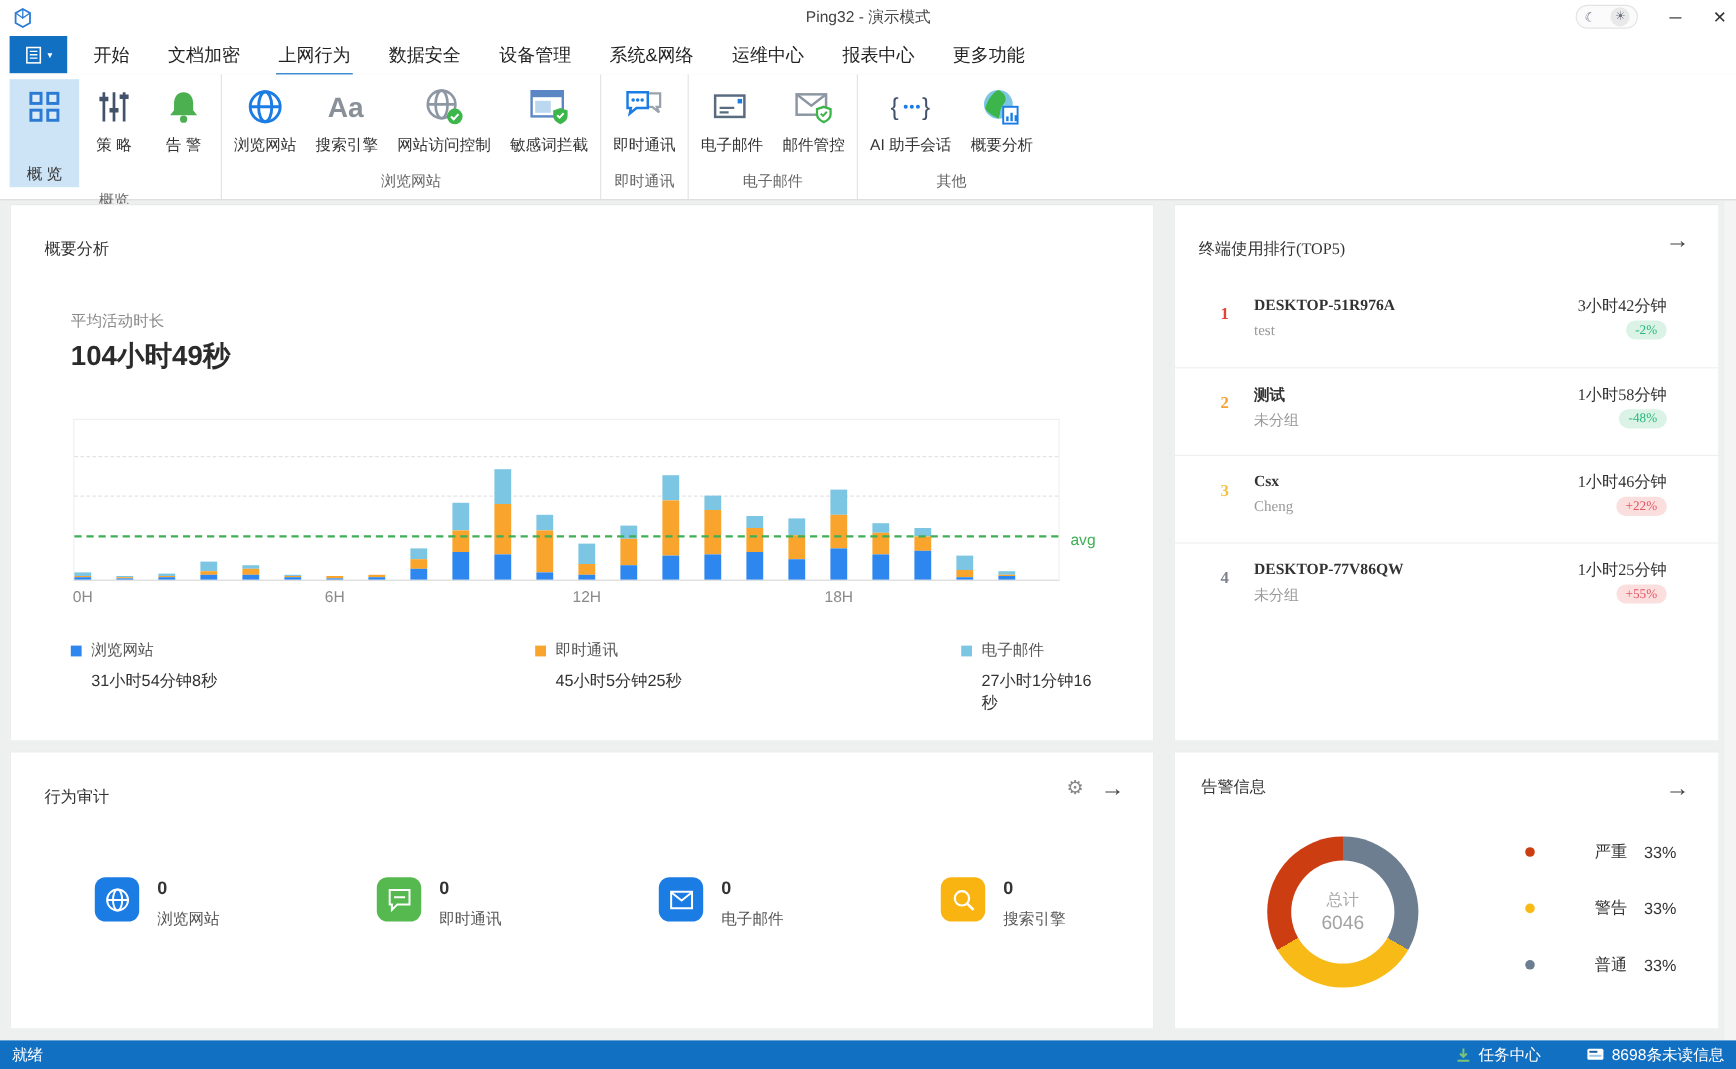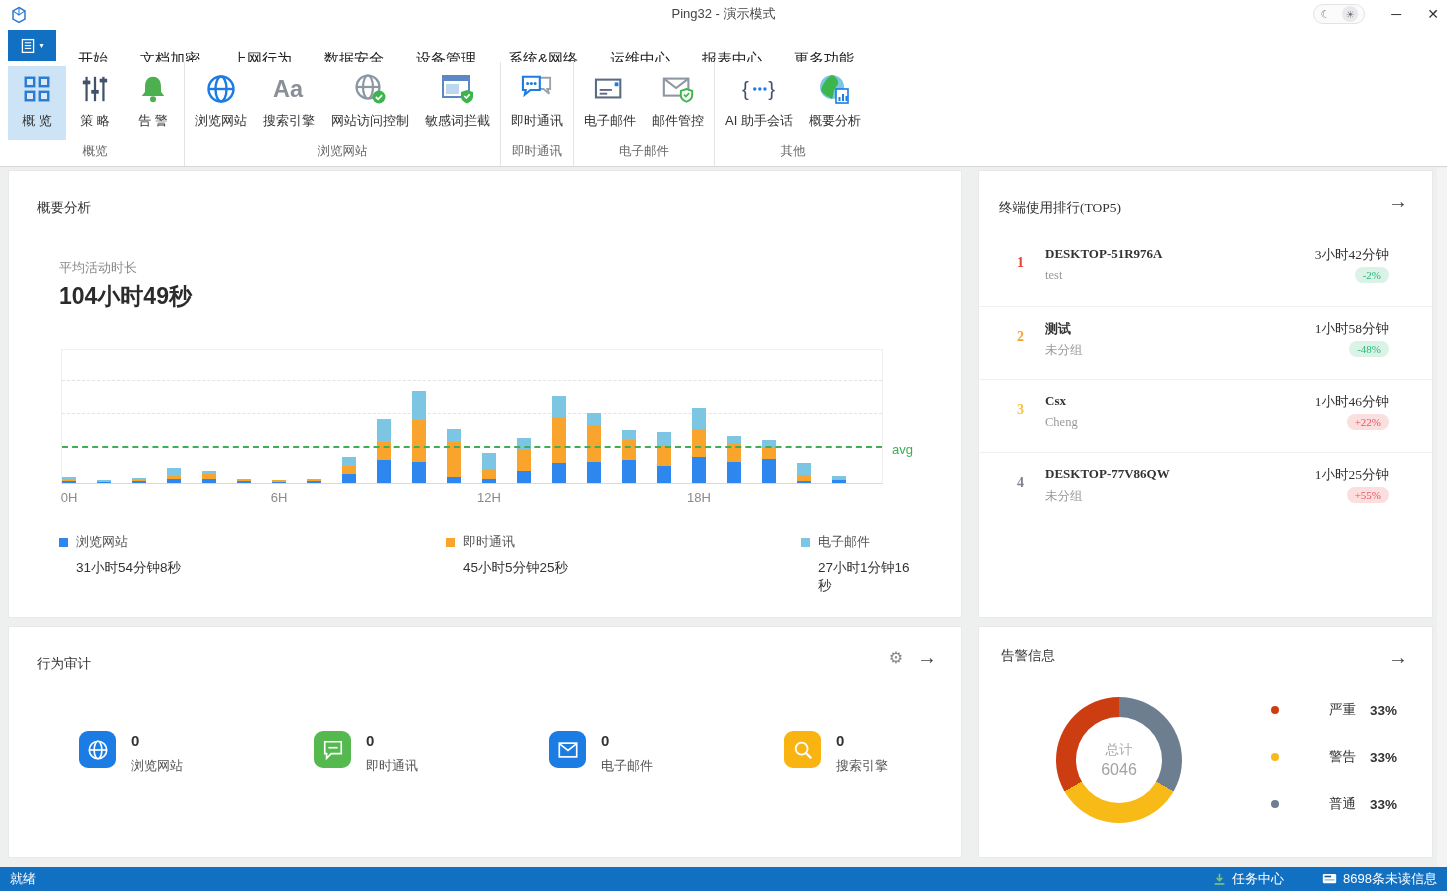--- a/index.html
+++ b/index.html
@@ -14,31 +14,31 @@
   .win-controls { position:absolute; right:8px; top:0; height:28px; display:flex; align-items:center; gap:26px; }
   .theme-toggle { width:52px; height:20px; border:1px solid #e3e3e3; background:#fbfbfb; border-radius:10px; display:flex; align-items:center; justify-content:space-around; cursor:pointer; }
   .theme-toggle .moon { font-size:11px; color:#6b7280; }
   .theme-toggle .sun { font-size:10px; color:#6b7280; width:16px; height:16px; border-radius:50%; background:#e9e9e9; display:flex; align-items:center; justify-content:center; }
   .win-btn { font-size:14px; color:#333; cursor:pointer; line-height:28px; }
 
   
   .menubar { position:absolute; left:0; top:30px; width:100%; height:32px; background:#fff; display:flex; align-items:center; }
   .app-menu-btn { position:absolute; left:8px; top:0px; width:48px; height:31px; background:#1270c2; display:flex; align-items:center; justify-content:center; gap:3px; cursor:pointer; }
   .app-menu-btn .caret { color:#fff; font-size:8px; }
-  .tabs { position:absolute; left:62px; top:14px; height:32px; display:flex; align-items:center; }
+  .tabs { position:absolute; left:62px; top:2px; height:32px; display:flex; align-items:center; }
   .tab { padding:0 16px; height:32px; line-height:30px; font-size:15px; color:#222; cursor:pointer; position:relative; white-space:nowrap; }
   .tab.active::after { content:""; position:absolute; left:14px; right:14px; bottom:0px; height:3px; background:#1270c2; }
 
   
   .ribbon { position:absolute; left:0; top:62px; width:100%; height:105px; background:#fff; border-bottom:1px solid #d8d8d8; display:flex; align-items:stretch; padding-left:6px; }
   .rgroup { display:flex; flex-direction:column; border-right:1px solid #e4e4e4; padding:0 2px; }
   .rgroup:last-child { border-right:none; }
   .ritems { display:flex; flex:1; align-items:stretch; padding-top:4px; }
   .ritem { display:flex; flex-direction:column; align-items:center; justify-content:flex-start; min-width:58px; padding:6px 8px 2px; cursor:pointer; }
-  .ritem.selected { background:#cde4f6; }
+  .ritem.selected { background:#cde4f6;gap:24px; }
   .ricon { width:34px; height:34px; display:flex; align-items:center; justify-content:center; margin-bottom:6px; }
   .rlabel { font-size:13px; color:#333; white-space:nowrap; }
   .rgl { height:26px; text-align:center; font-size:12.5px; color:#666; line-height:22px; }
 
   
   .content { position:absolute; left:0; top:168px; width:1447px; height:699px; }
   .card { position:absolute; background:#fff; border:1px solid #e9e9e9; }
   .card-title { position:absolute; left:28px; top:28px; font-size:13.5px; color:#333; }
   .hdr-arrow { position:absolute; right:24px; top:20px; font-size:20px; color:#444; cursor:pointer; line-height:20px; }
   .hdr-gear { position:absolute; right:58px; top:21px; font-size:16px; color:#888; cursor:pointer; line-height:20px; }
@@ -81,21 +81,21 @@
 
   .card-alerts { left:978px; top:458px; width:455px; height:232px; }
   .donut { position:absolute; left:77px; top:70px; width:126px; height:126px; border-radius:50%; }
   .donut-hole { position:absolute; left:20px; top:20px; width:86px; height:86px; border-radius:50%; background:#fff; display:flex; flex-direction:column; align-items:center; justify-content:center; }
   .donut-total-label { font-size:13.5px; color:#a9a9a9; }
   .donut-total-value { font-size:16px; color:#a3a3a3; margin-top:2px; }
   .alerts-legend { position:absolute; left:292px; top:74px; }
   .al-row { display:flex; align-items:center; gap:14px; height:18px; margin-bottom:29px; }
   .al-dot { width:8px; height:8px; border-radius:50%; }
   .al-name { font-size:13.5px; color:#333;margin-left:36px; }
-  .al-pct { font-size:13.5px; color:#333;font-weight:bold; }
+  .al-pct { font-size:13.5px; color:#333; }
 
   .scroll-track { position:absolute; right:0; top:0; width:10px; height:699px; background:#f4f4f4; cursor:pointer; }
 
   
   .statusbar { position:absolute; left:0; bottom:0; width:100%; height:24px; background:#1270c2; color:#fff; display:flex; align-items:center; font-size:13px; }
   .sb-left { padding-left:10px; }
   .sb-right { margin-left:auto; display:flex; align-items:center; gap:38px; padding-right:10px; }
   .sb-item { display:flex; align-items:center; gap:6px; cursor:pointer; }
 </style>
 </head>

